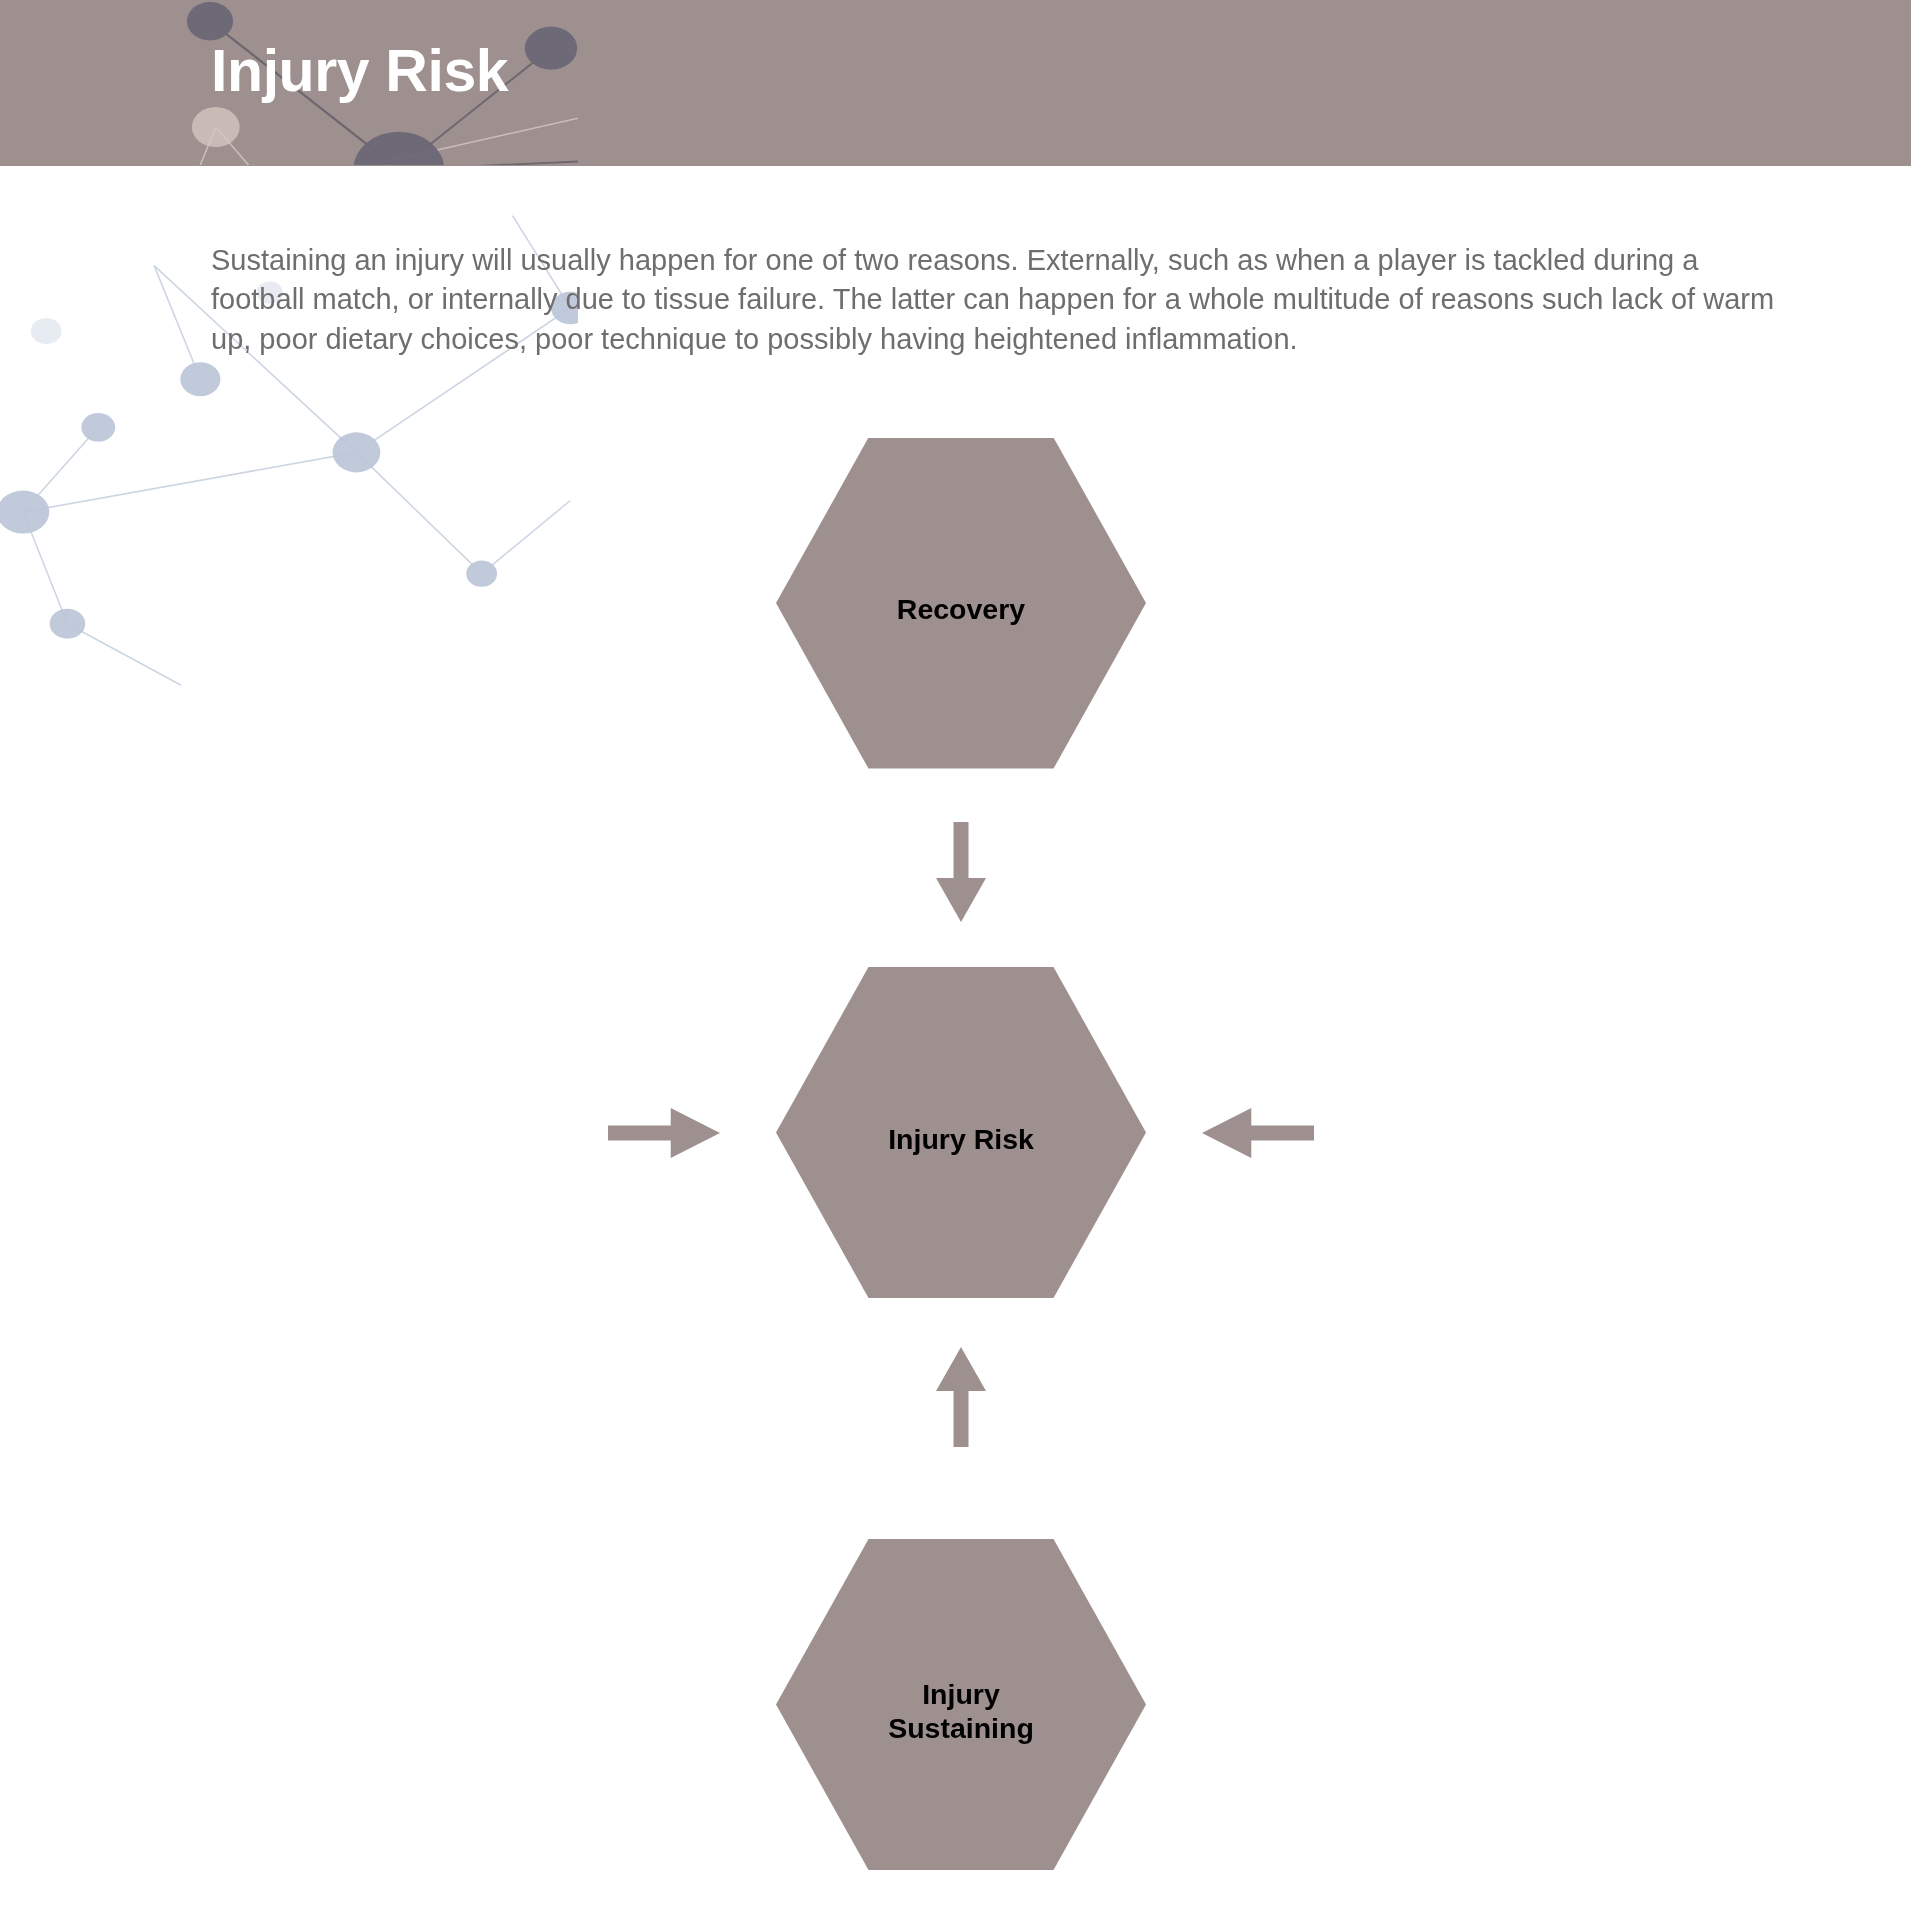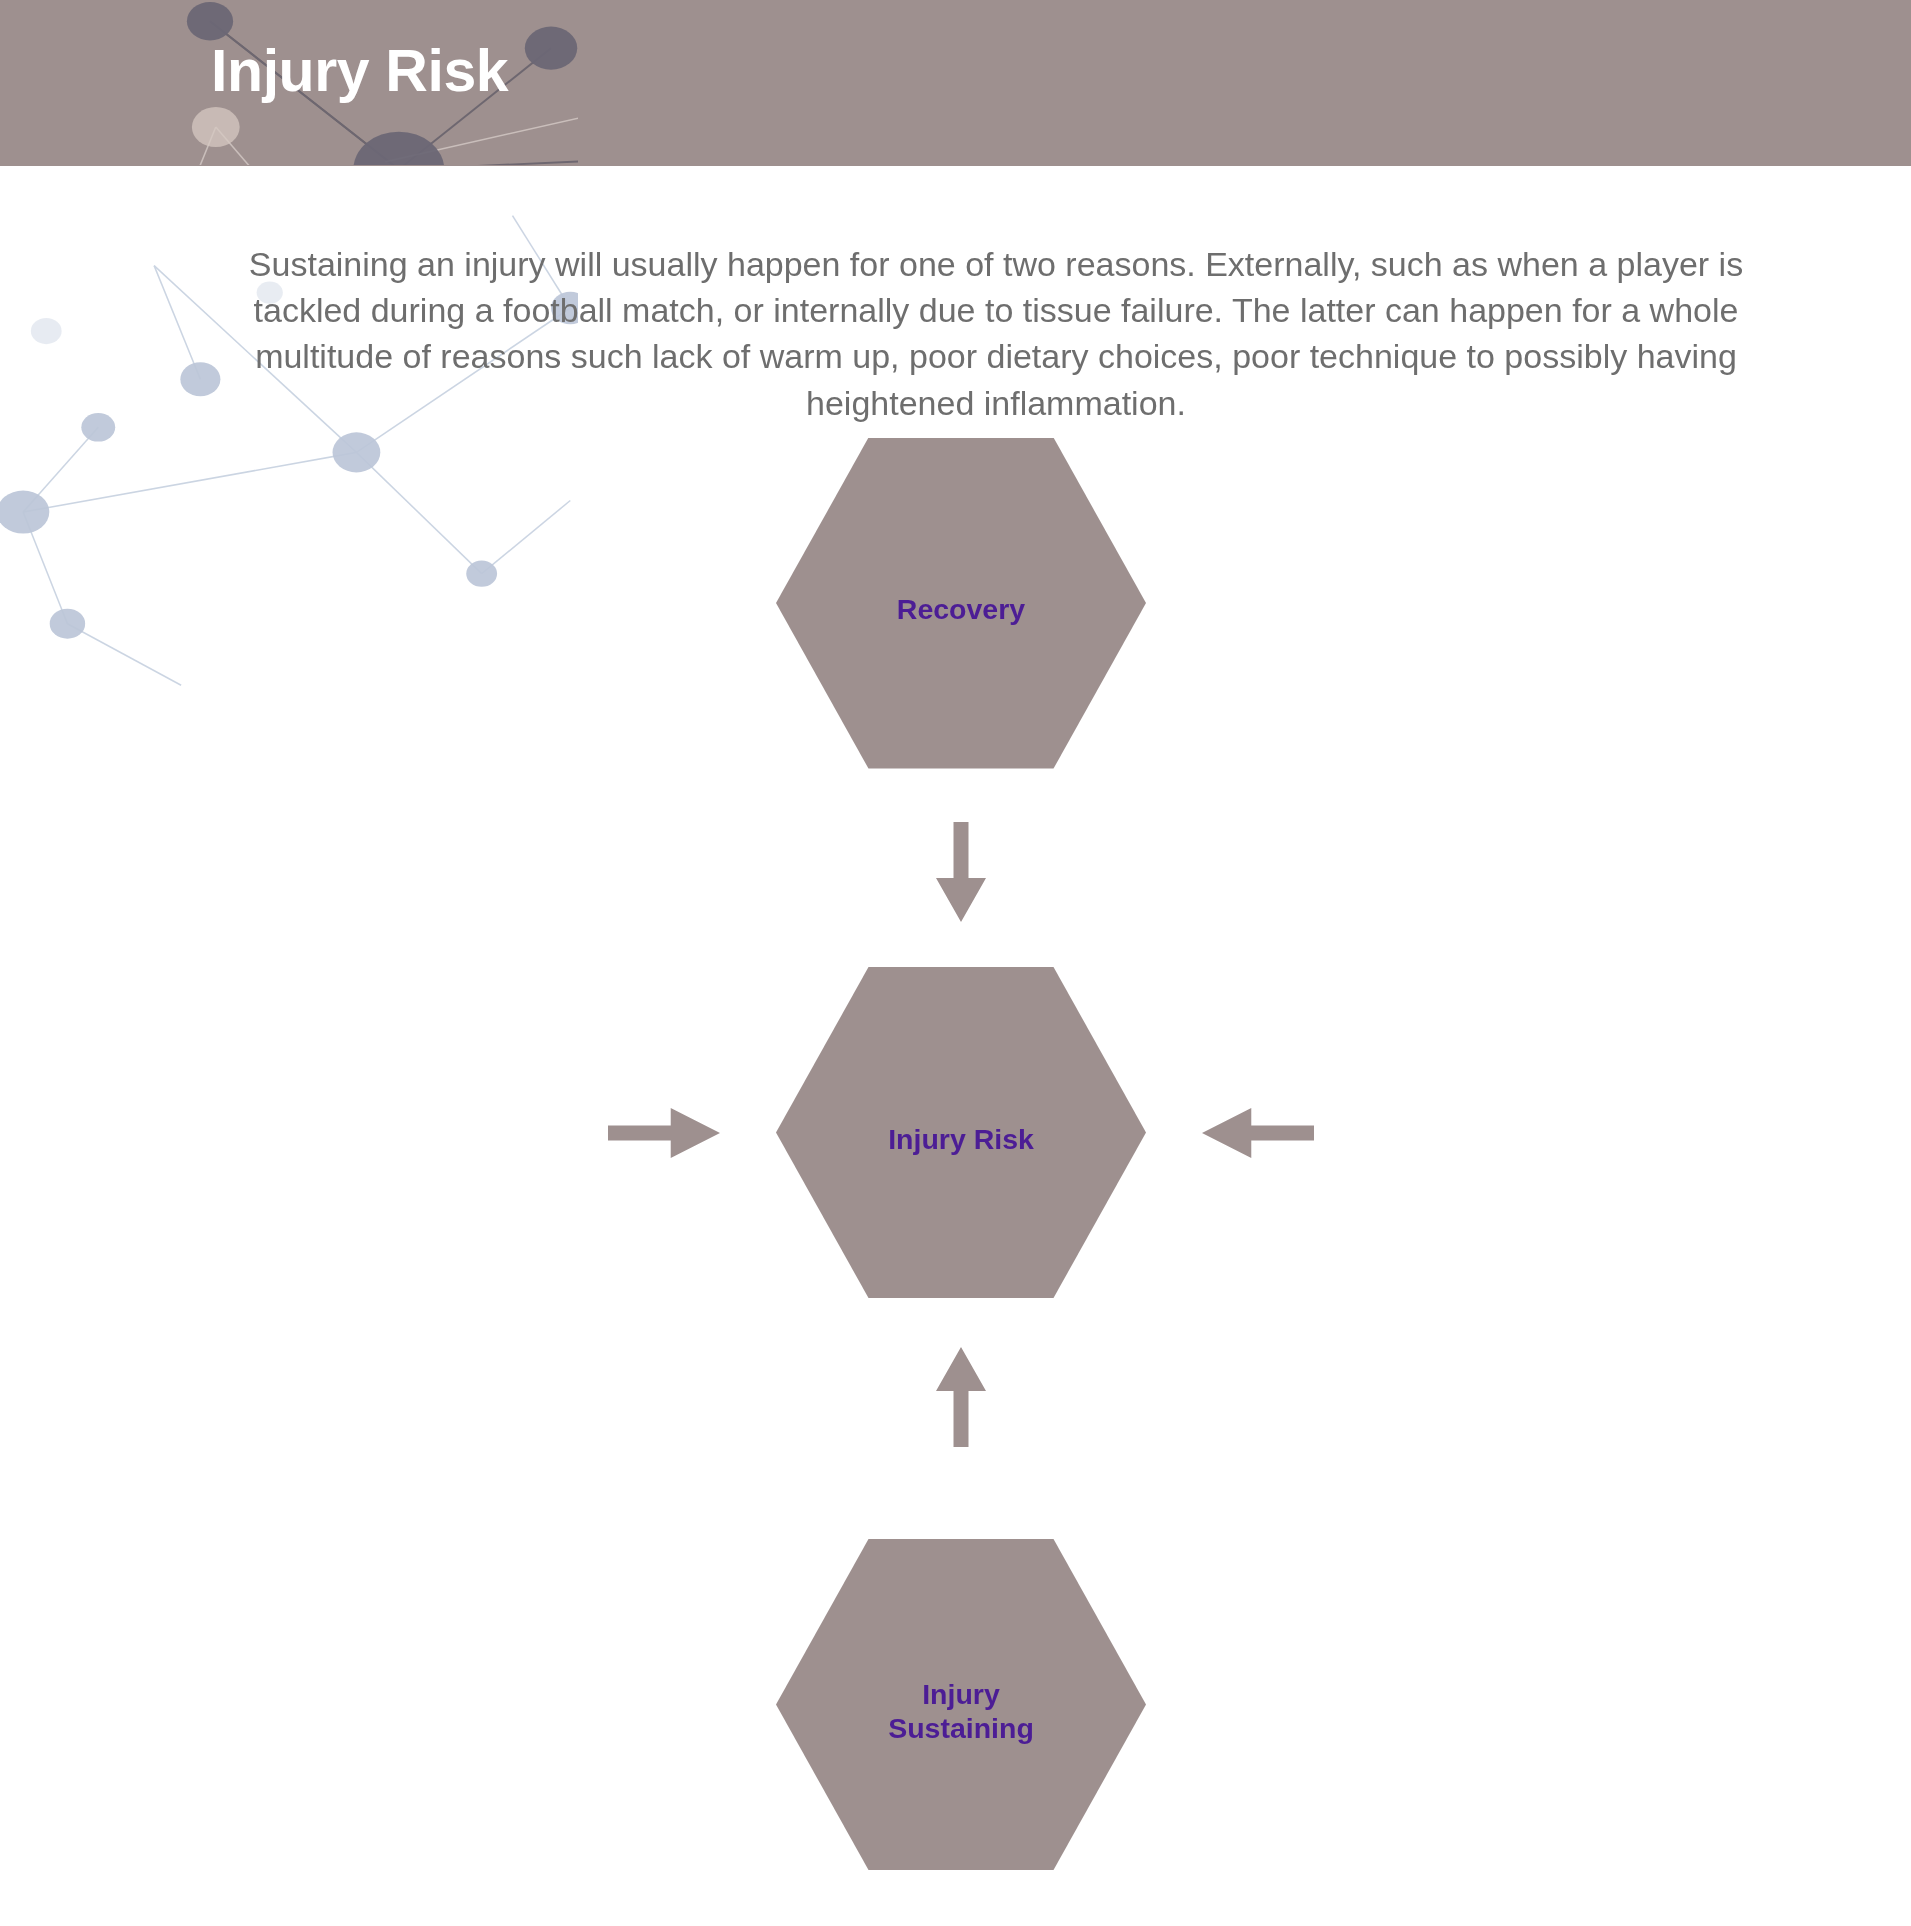--- a/index.html
+++ b/index.html
@@ -48,25 +48,24 @@
     pointer-events: none;
   }
   .net-svg.under { z-index: 1; }
 
   
   .intro-text {
     position: absolute;
     left: 211px;
     top: 241px;
     width: 1570px;
-    font-size: 34px;
+    font-size: 29px;
     line-height: 1.36;
     color: #6E6E6E;
     z-index: 5;
-    text-align: center;
   }
   .intro-text p { margin: 0; }
 
   
   .diagram {
     position: absolute;
     left: 0;
     top: 416px;
     width: 1911px;
     height: 1433px;
@@ -76,21 +75,21 @@
     position: absolute;
     background: #9E908F;
     -webkit-clip-path: polygon(25% 0%, 75% 0%, 100% 50%, 75% 100%, 25% 100%, 0% 50%);
     clip-path: polygon(25% 0%, 75% 0%, 100% 50%, 75% 100%, 25% 100%, 0% 50%);
     display: flex;
     align-items: center;
     justify-content: center;
     text-align: center;
   }
   .hexnode .hexlabel {
-    color: #4c1d95;
+    color: #000000;
     font-size: 28.5px;
     font-weight: 700;
     line-height: 1.18;
     position: relative;
     top: 7px;
     padding: 0 4.6px;
   }
   
   #hex-recovery   { left: 776px; top:  21.6px;  width: 370px; height: 331px; }
   #hex-supplements{ left:  166px; top: 551px; width: 378px; height: 331px; }

